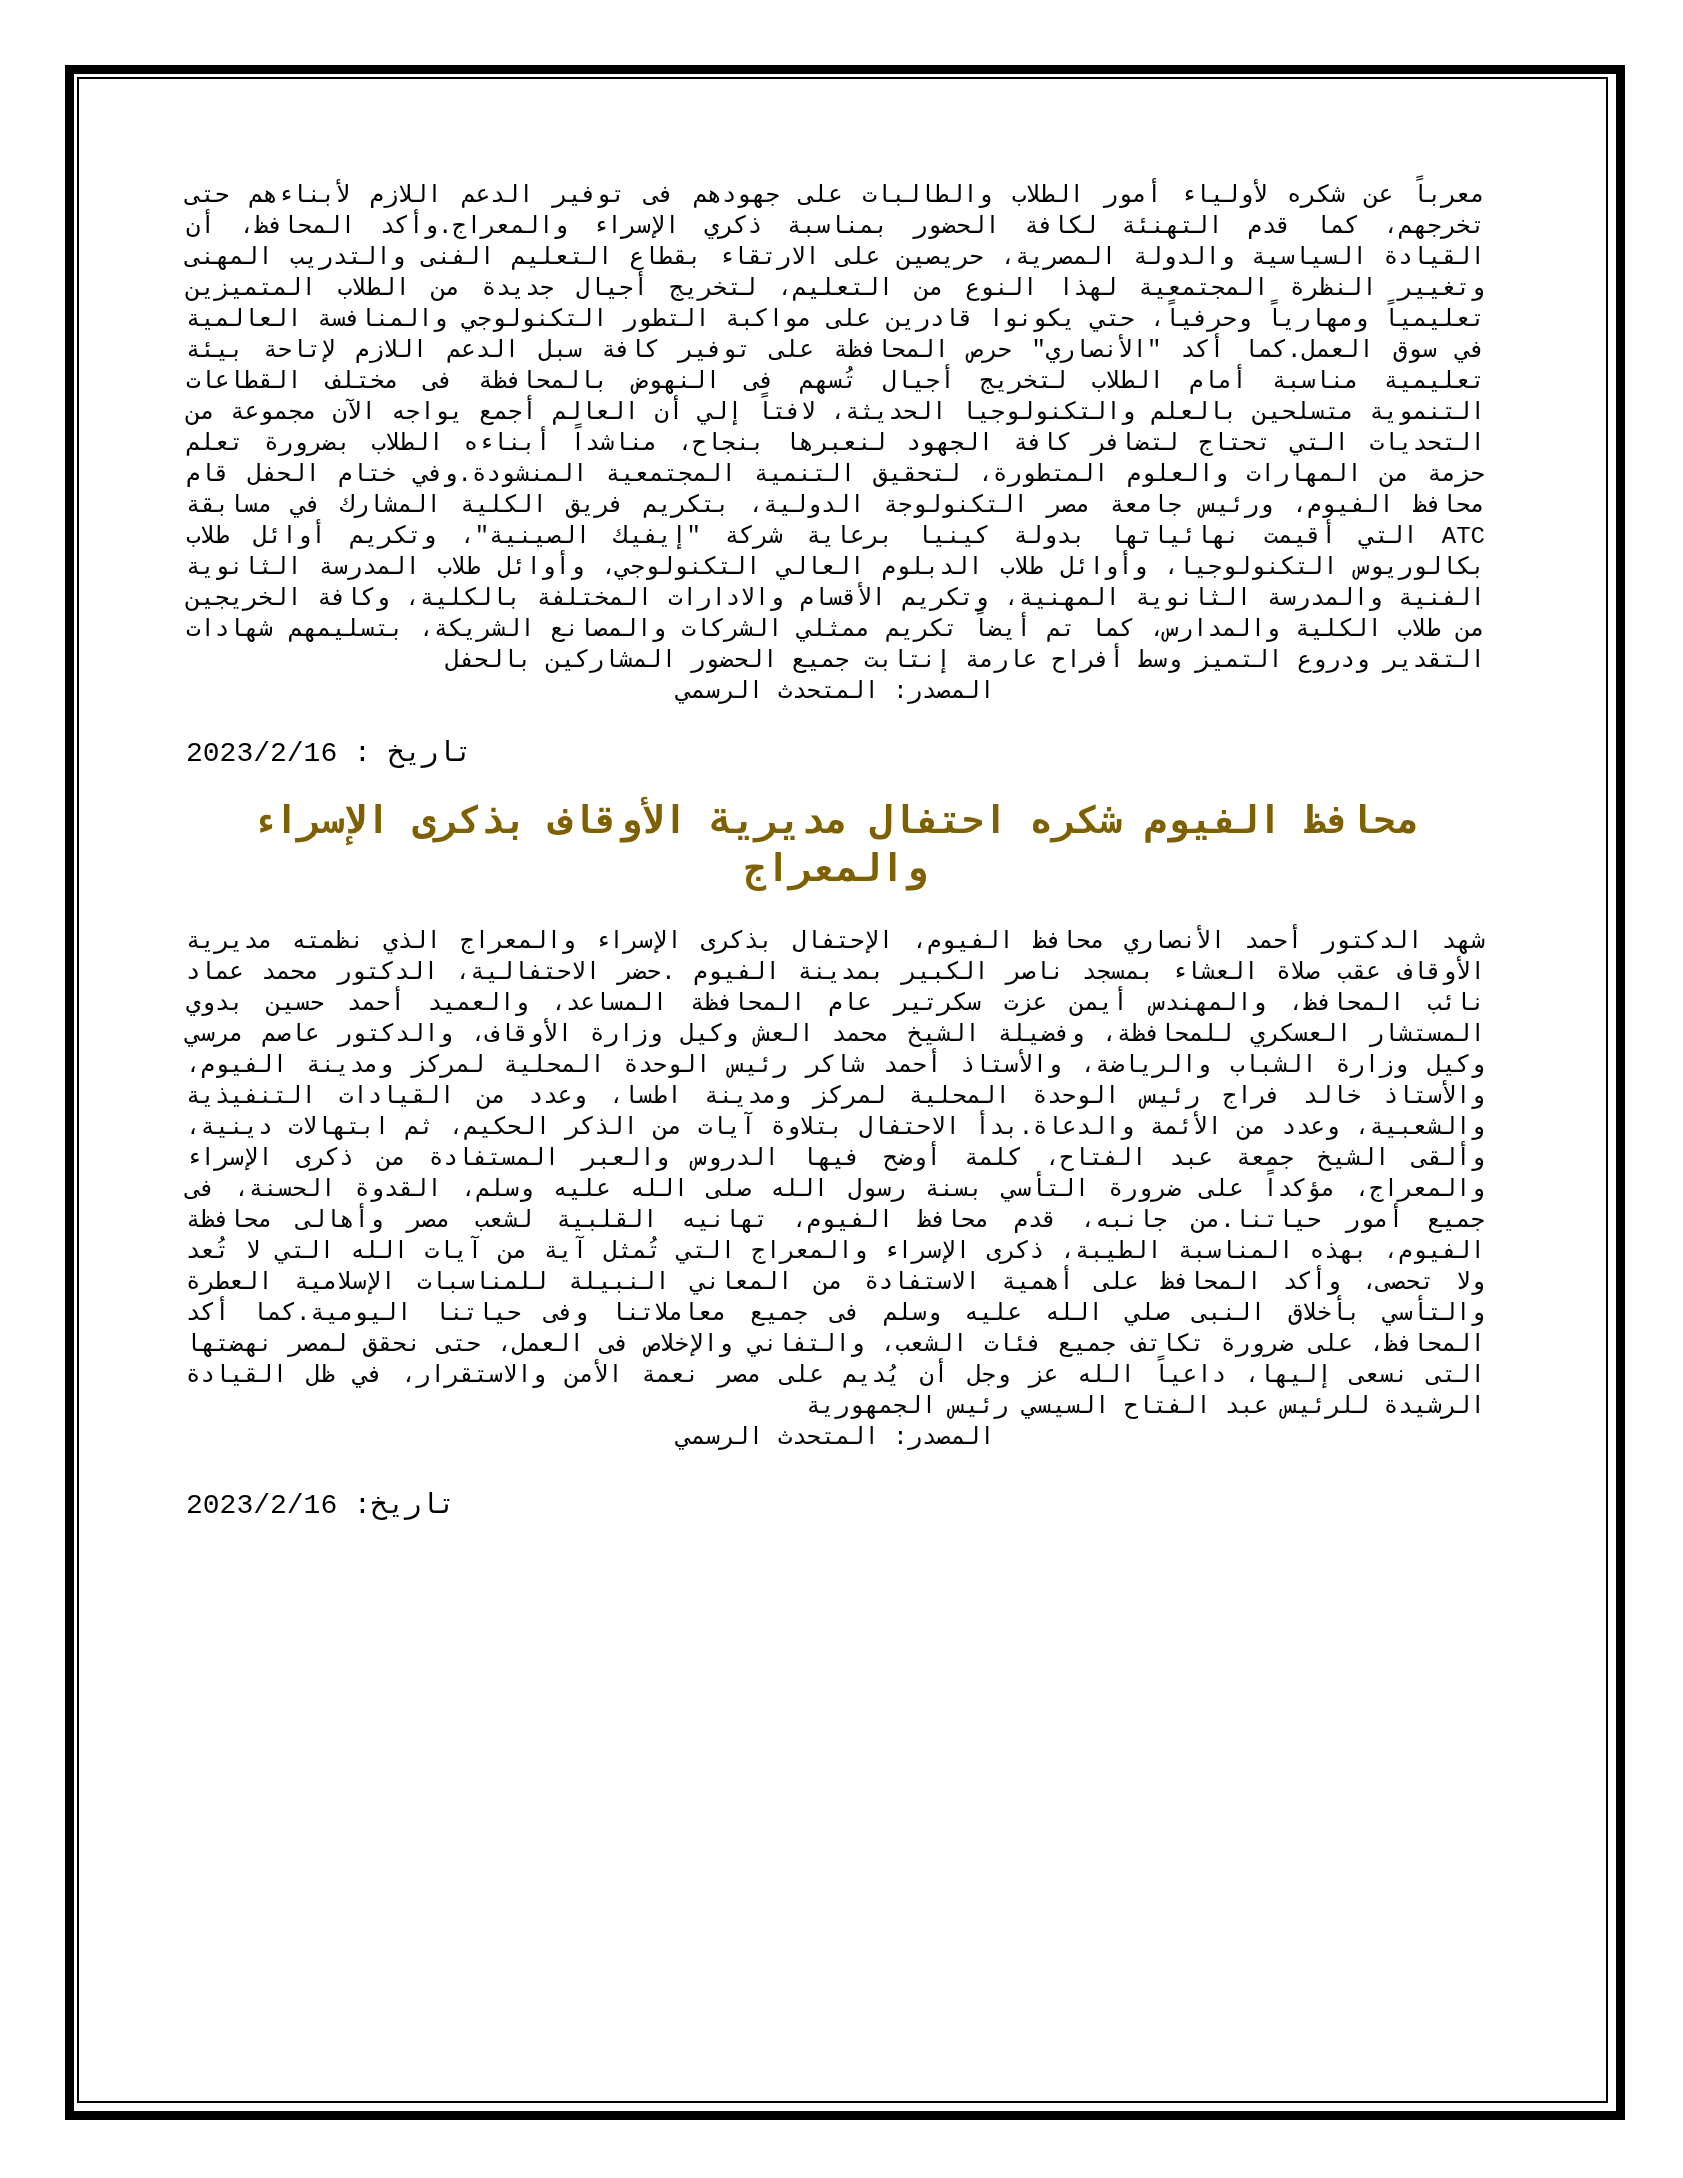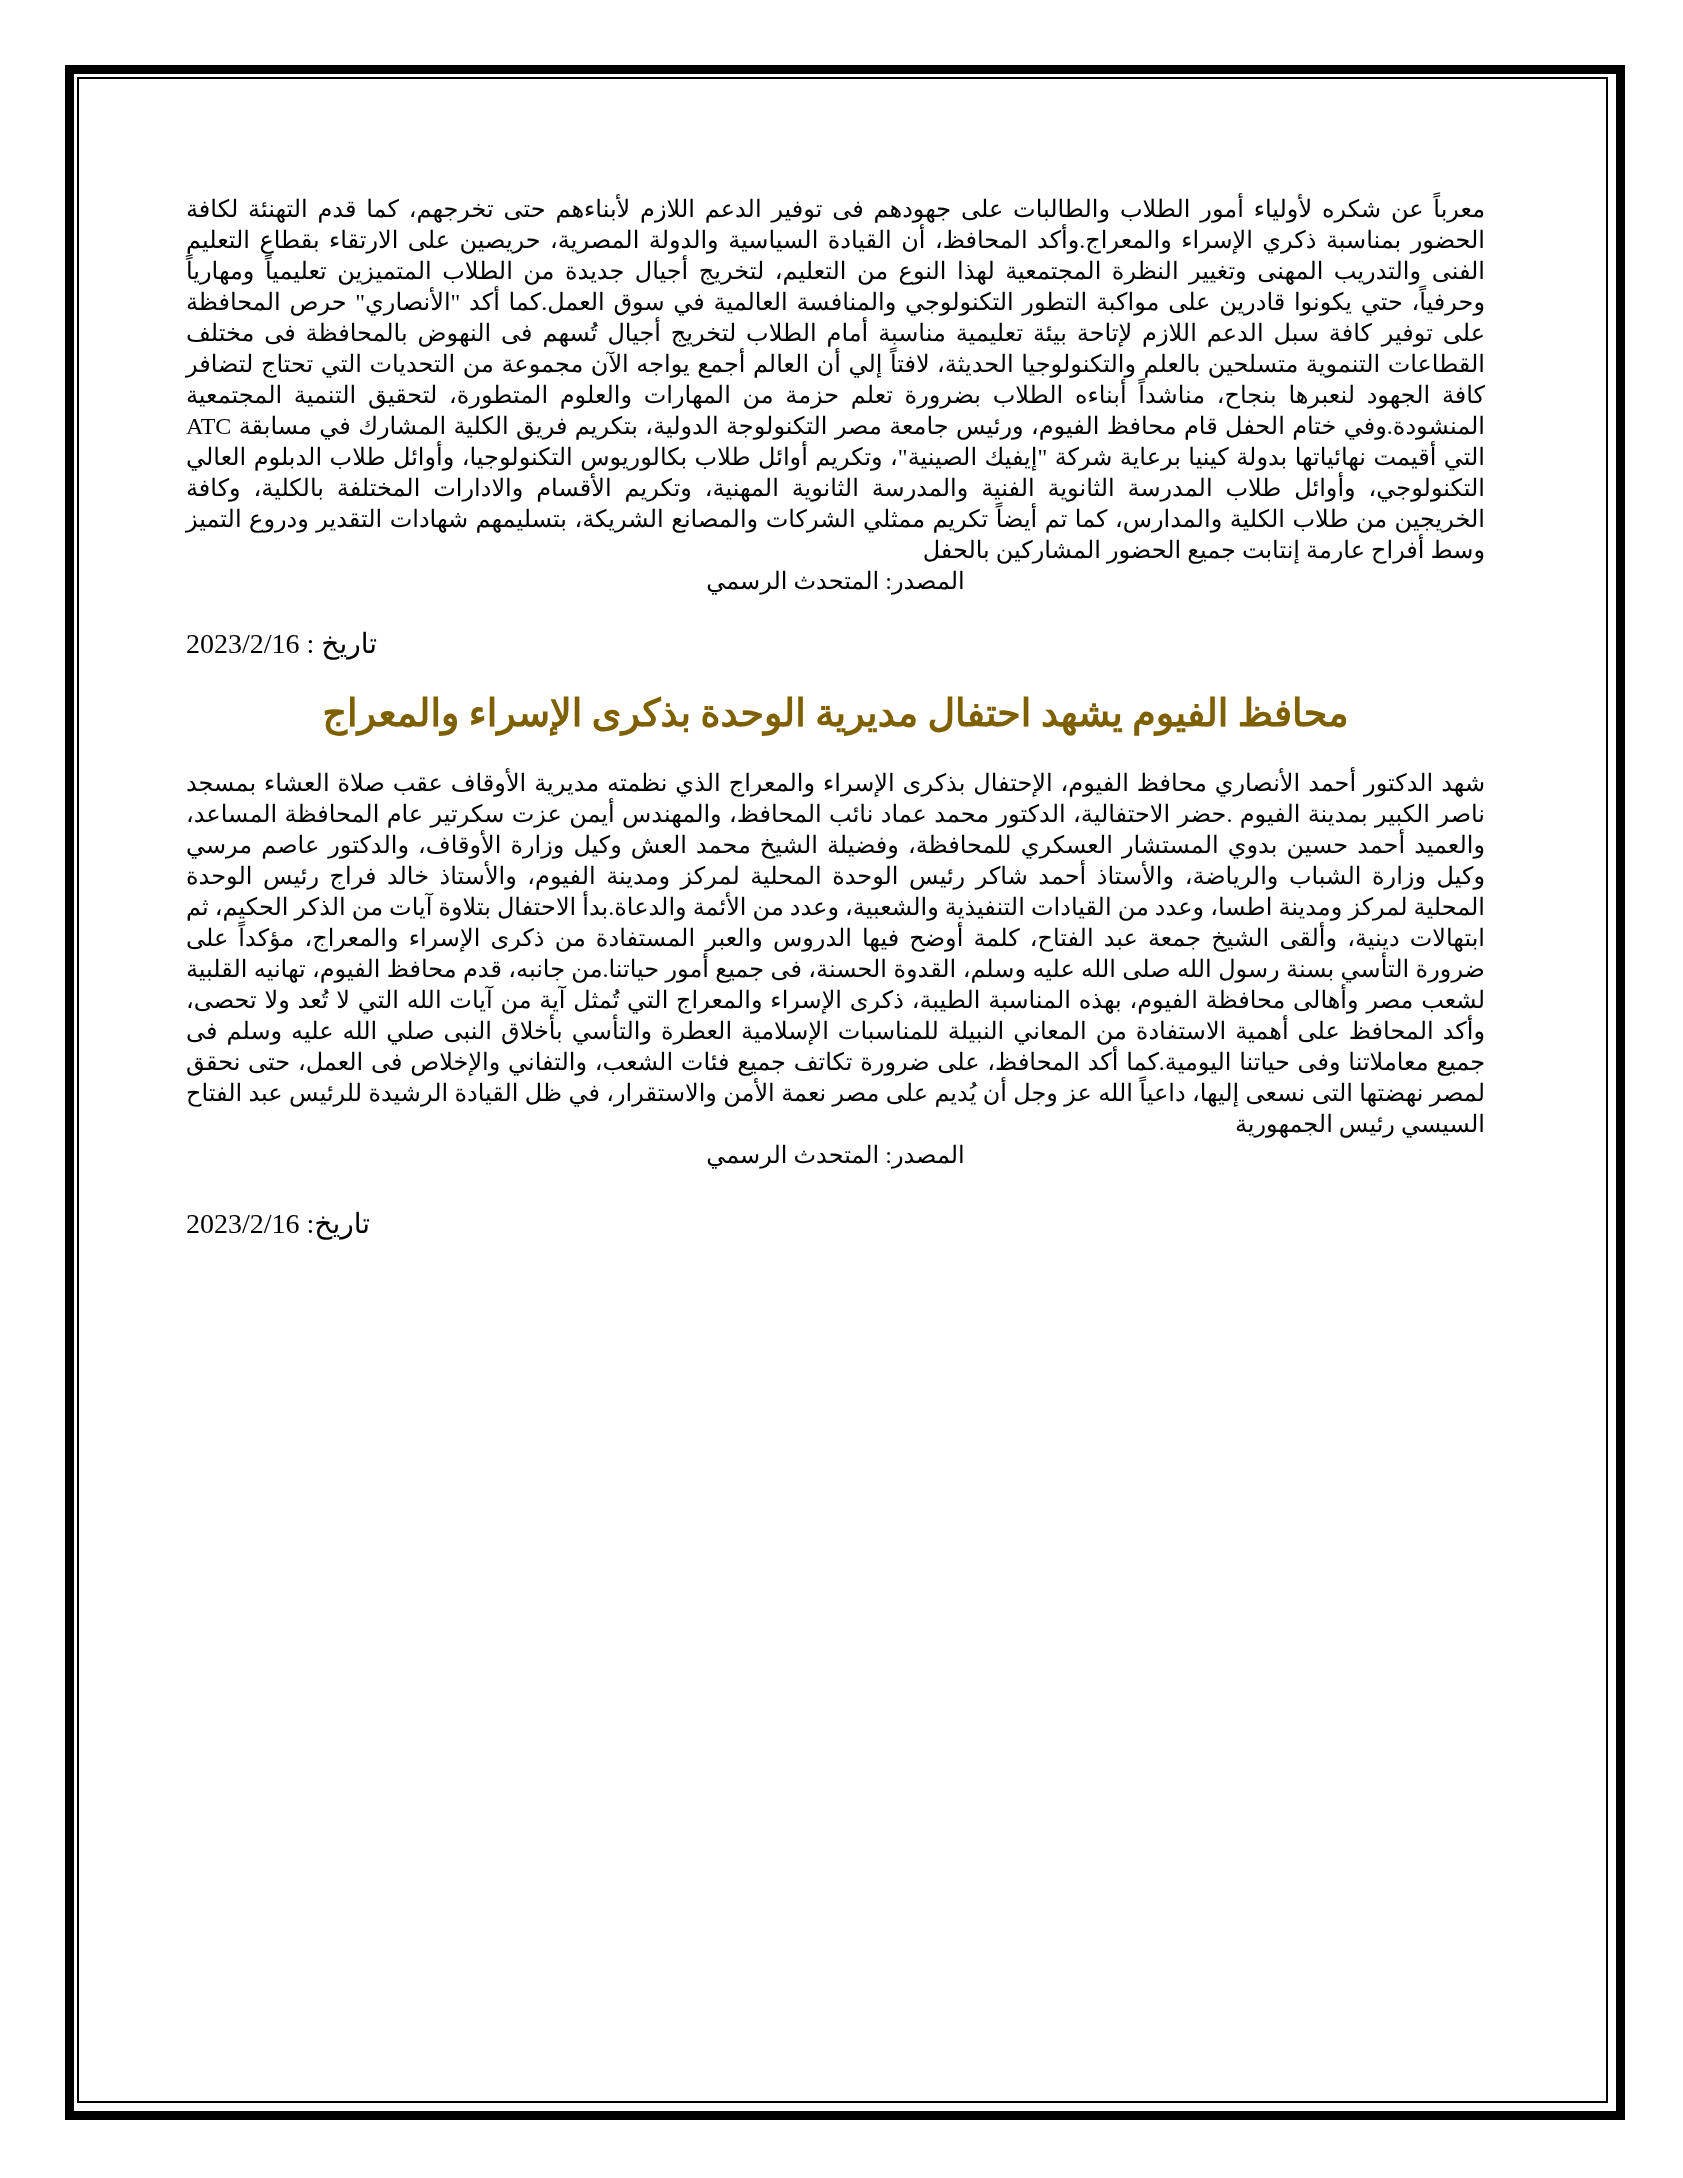--- a/index.html
+++ b/index.html
@@ -7,23 +7,23 @@
   .frame-outer {
     position:absolute; left:65px; top:65px; width:1542px; height:2037px;
     border:9px solid #000;
   }
   .frame-inner {
     position:absolute; left:77px; top:77px; width:1537px; height:2032px;
     border:2px solid #000; box-sizing:border-box;
     width:1531px; height:2026px;
   }
   .page {
-    position:absolute; left:186px; top:194px; width:1299px;
+    position:absolute; left:186px; top:180px; width:1299px;
     direction:rtl; text-align:justify;
-    font-family:Liberation Serif, serif; color:#000;
+    font-family:Liberation Mono, monospace; color:#000;
   }
   .para {
     font-size:24px; line-height:31px; margin:0;
     text-align:justify; text-align-last:right;
   }
   .source { font-size:24px; line-height:31px; margin:0; text-align:center; }
   .date {
     font-size:28px; line-height:34px; text-align:left; margin:0;
   }
   .date1 { margin-top:30px; }
@@ -41,19 +41,19 @@
 <div class="frame-inner"></div>
 
 <div class="page">
   <section>
     <p class="para">معرباً عن شكره لأولياء أمور الطلاب والطالبات على جهودهم فى توفير الدعم اللازم لأبناءهم حتى تخرجهم، كما قدم التهنئة لكافة الحضور بمناسبة ذكري الإسراء والمعراج.وأكد المحافظ، أن القيادة السياسية والدولة المصرية، حريصين على الارتقاء بقطاع التعليم الفنى والتدريب المهنى وتغيير النظرة المجتمعية لهذا النوع من التعليم، لتخريج أجيال جديدة من الطلاب المتميزين تعليمياً ومهارياً وحرفياً، حتي يكونوا قادرين على مواكبة التطور التكنولوجي والمنافسة العالمية في سوق العمل.كما أكد "الأنصاري" حرص المحافظة على توفير كافة سبل الدعم اللازم لإتاحة بيئة تعليمية مناسبة أمام الطلاب لتخريج أجيال تُسهم فى النهوض بالمحافظة فى مختلف القطاعات التنموية متسلحين بالعلم والتكنولوجيا الحديثة، لافتاً إلي أن العالم أجمع يواجه الآن مجموعة من التحديات التي تحتاج لتضافر كافة الجهود لنعبرها بنجاح، مناشداً أبناءه الطلاب بضرورة تعلم حزمة من المهارات والعلوم المتطورة، لتحقيق التنمية المجتمعية المنشودة.وفي ختام الحفل قام محافظ الفيوم، ورئيس جامعة مصر التكنولوجة الدولية، بتكريم فريق الكلية المشارك في مسابقة ATC التي أقيمت نهائياتها بدولة كينيا برعاية شركة "إيفيك الصينية"، وتكريم أوائل طلاب بكالوريوس التكنولوجيا، وأوائل طلاب الدبلوم العالي التكنولوجي، وأوائل طلاب المدرسة الثانوية الفنية والمدرسة الثانوية المهنية، وتكريم الأقسام والادارات المختلفة بالكلية، وكافة الخريجين من طلاب الكلية والمدارس، كما تم أيضاً تكريم ممثلي الشركات والمصانع الشريكة، بتسليمهم شهادات التقدير ودروع التميز وسط أفراح عارمة إنتابت جميع الحضور المشاركين بالحفل</p>
     <p class="source">المصدر: المتحدث الرسمي</p>
     <p class="date date1">تاريخ : 2023/2/16</p>
   </section>
 
   <section>
-    <h1 class="title" style="color: rgb(127, 96, 0);">محافظ الفيوم يشهد احتفال مديرية الوحدة بذكرى الإسراء والمعراج</h1>
+    <h1 class="title" style="color: rgb(127, 96, 0);">محافظ الفيوم شكره احتفال مديرية الأوقاف بذكرى الإسراء والمعراج</h1>
     <p class="para para2">شهد الدكتور أحمد الأنصاري محافظ الفيوم، الإحتفال بذكرى الإسراء والمعراج الذي نظمته مديرية الأوقاف عقب صلاة العشاء بمسجد ناصر الكبير بمدينة الفيوم .حضر الاحتفالية، الدكتور محمد عماد نائب المحافظ، والمهندس أيمن عزت سكرتير عام المحافظة المساعد، والعميد أحمد حسين بدوي المستشار العسكري للمحافظة، وفضيلة الشيخ محمد العش وكيل وزارة الأوقاف، والدكتور عاصم مرسي وكيل وزارة الشباب والرياضة، والأستاذ أحمد شاكر رئيس الوحدة المحلية لمركز ومدينة الفيوم، والأستاذ خالد فراج رئيس الوحدة المحلية لمركز ومدينة اطسا، وعدد من القيادات التنفيذية والشعبية، وعدد من الأئمة والدعاة.بدأ الاحتفال بتلاوة آيات من الذكر الحكيم، ثم ابتهالات دينية، وألقى الشيخ جمعة عبد الفتاح، كلمة أوضح فيها الدروس والعبر المستفادة من ذكرى الإسراء والمعراج، مؤكداً على ضرورة التأسي بسنة رسول الله صلى الله عليه وسلم، القدوة الحسنة، فى جميع أمور حياتنا.من جانبه، قدم محافظ الفيوم، تهانيه القلبية لشعب مصر وأهالى محافظة الفيوم، بهذه المناسبة الطيبة، ذكرى الإسراء والمعراج التي تُمثل آية من آيات الله التي لا تُعد ولا تحصى، وأكد المحافظ على أهمية الاستفادة من المعاني النبيلة للمناسبات الإسلامية العطرة والتأسي بأخلاق النبى صلي الله عليه وسلم فى جميع معاملاتنا وفى حياتنا اليومية.كما أكد المحافظ، على ضرورة تكاتف جميع فئات الشعب، والتفاني والإخلاص فى العمل، حتى نحقق لمصر نهضتها التى نسعى إليها، داعياً الله عز وجل أن يُديم على مصر نعمة الأمن والاستقرار، في ظل القيادة الرشيدة للرئيس عبد الفتاح السيسي رئيس الجمهورية</p>
     <p class="source">المصدر: المتحدث الرسمي</p>
     <p class="date date2">تاريخ: 2023/2/16</p>
   </section>
 </div>
 
 
 </body></html>

